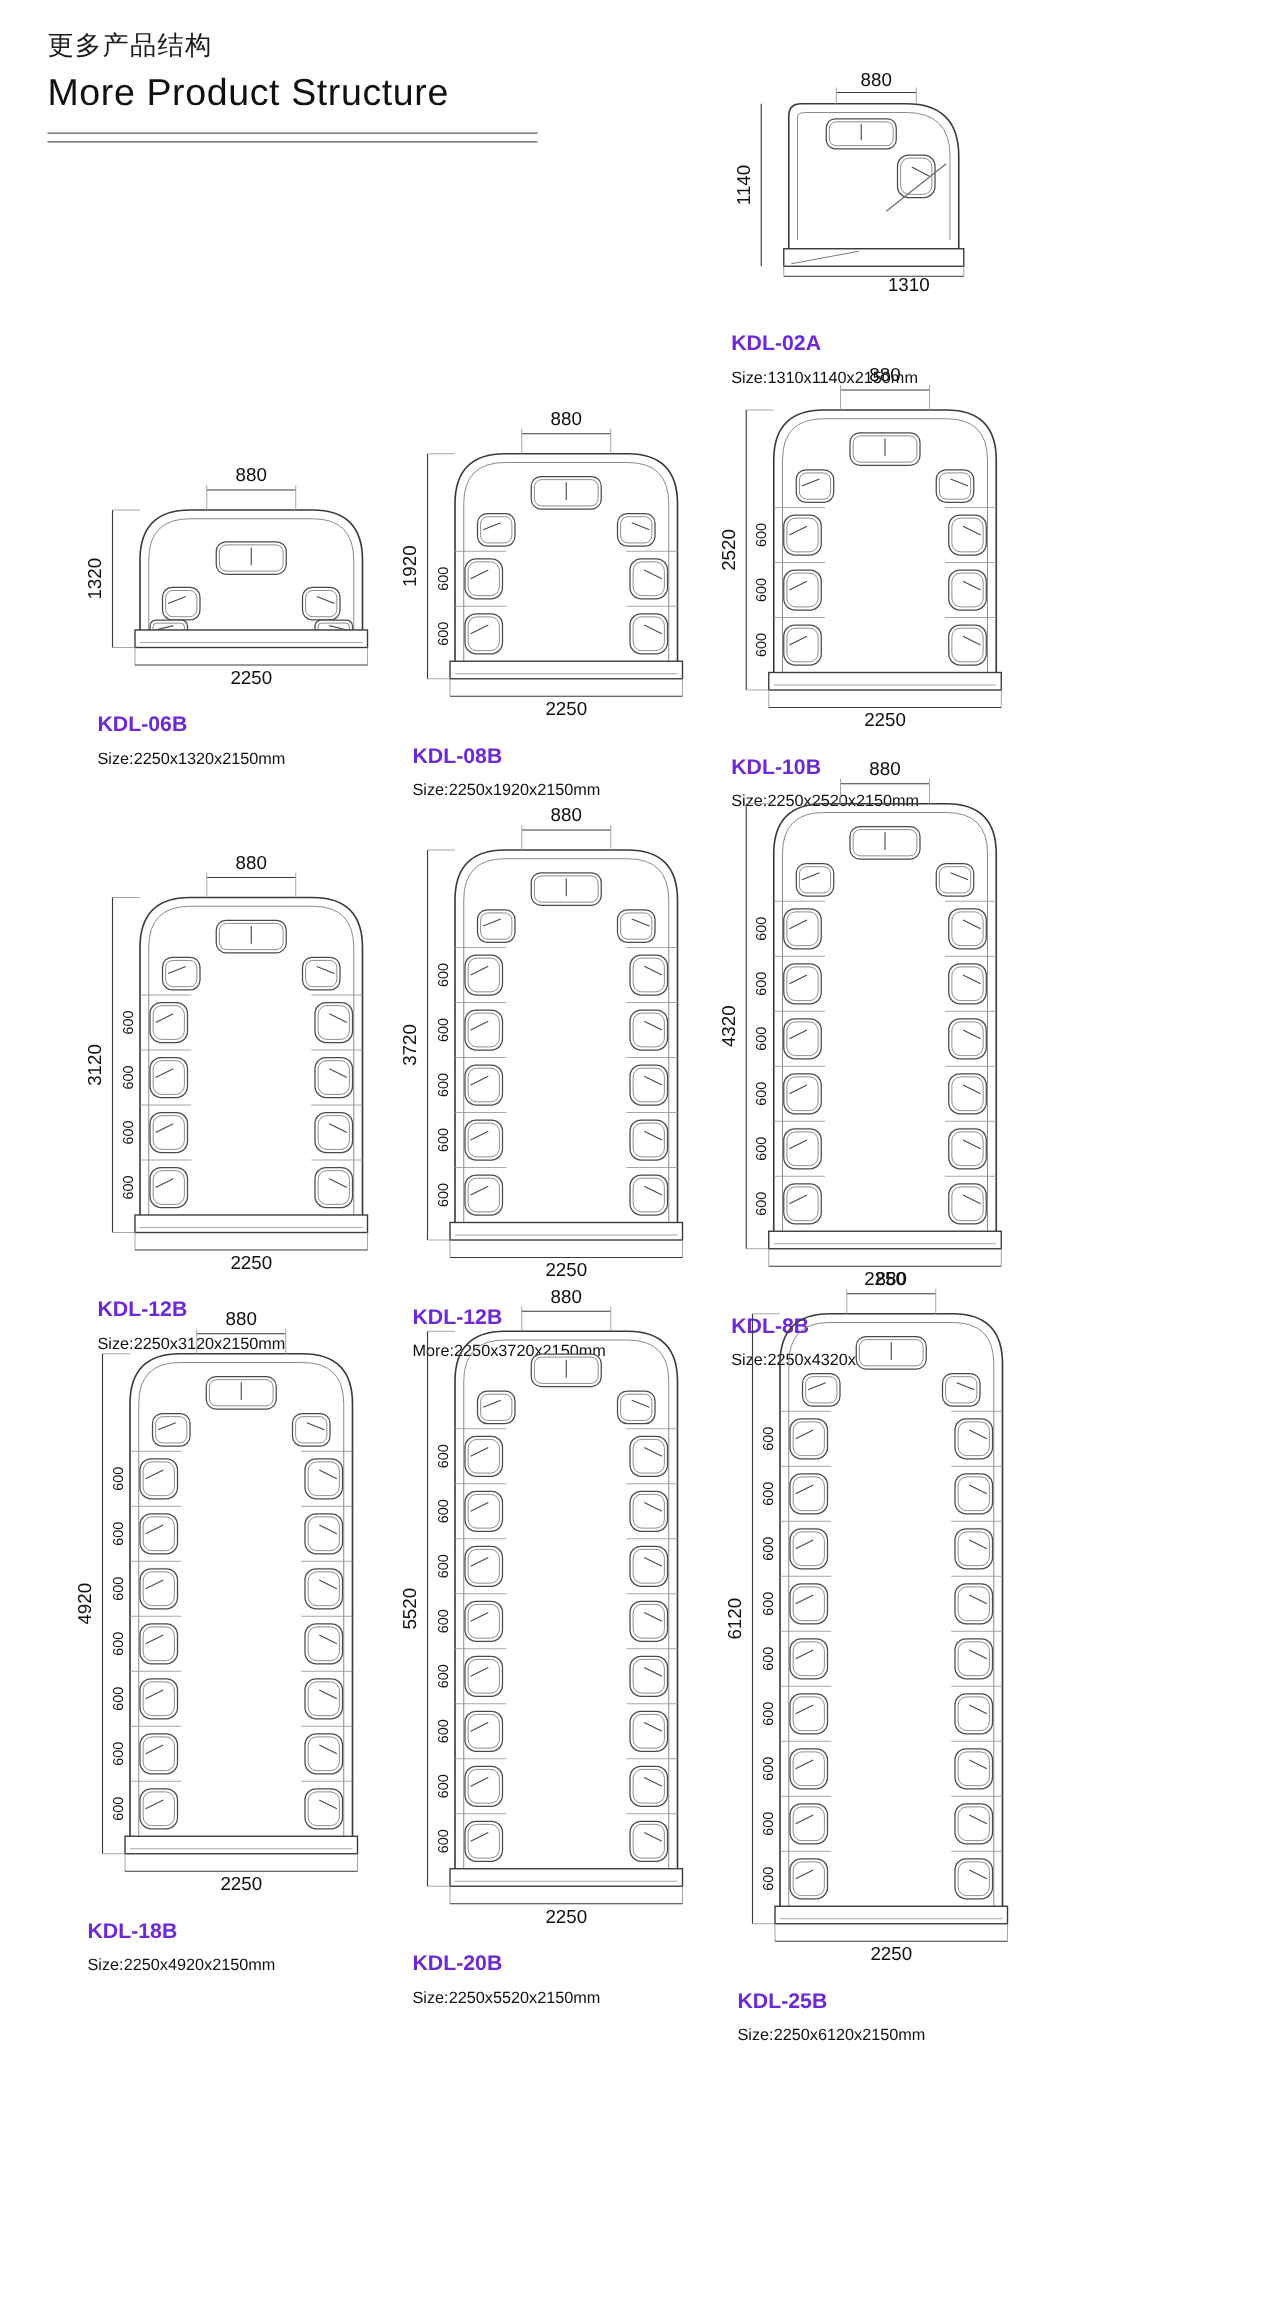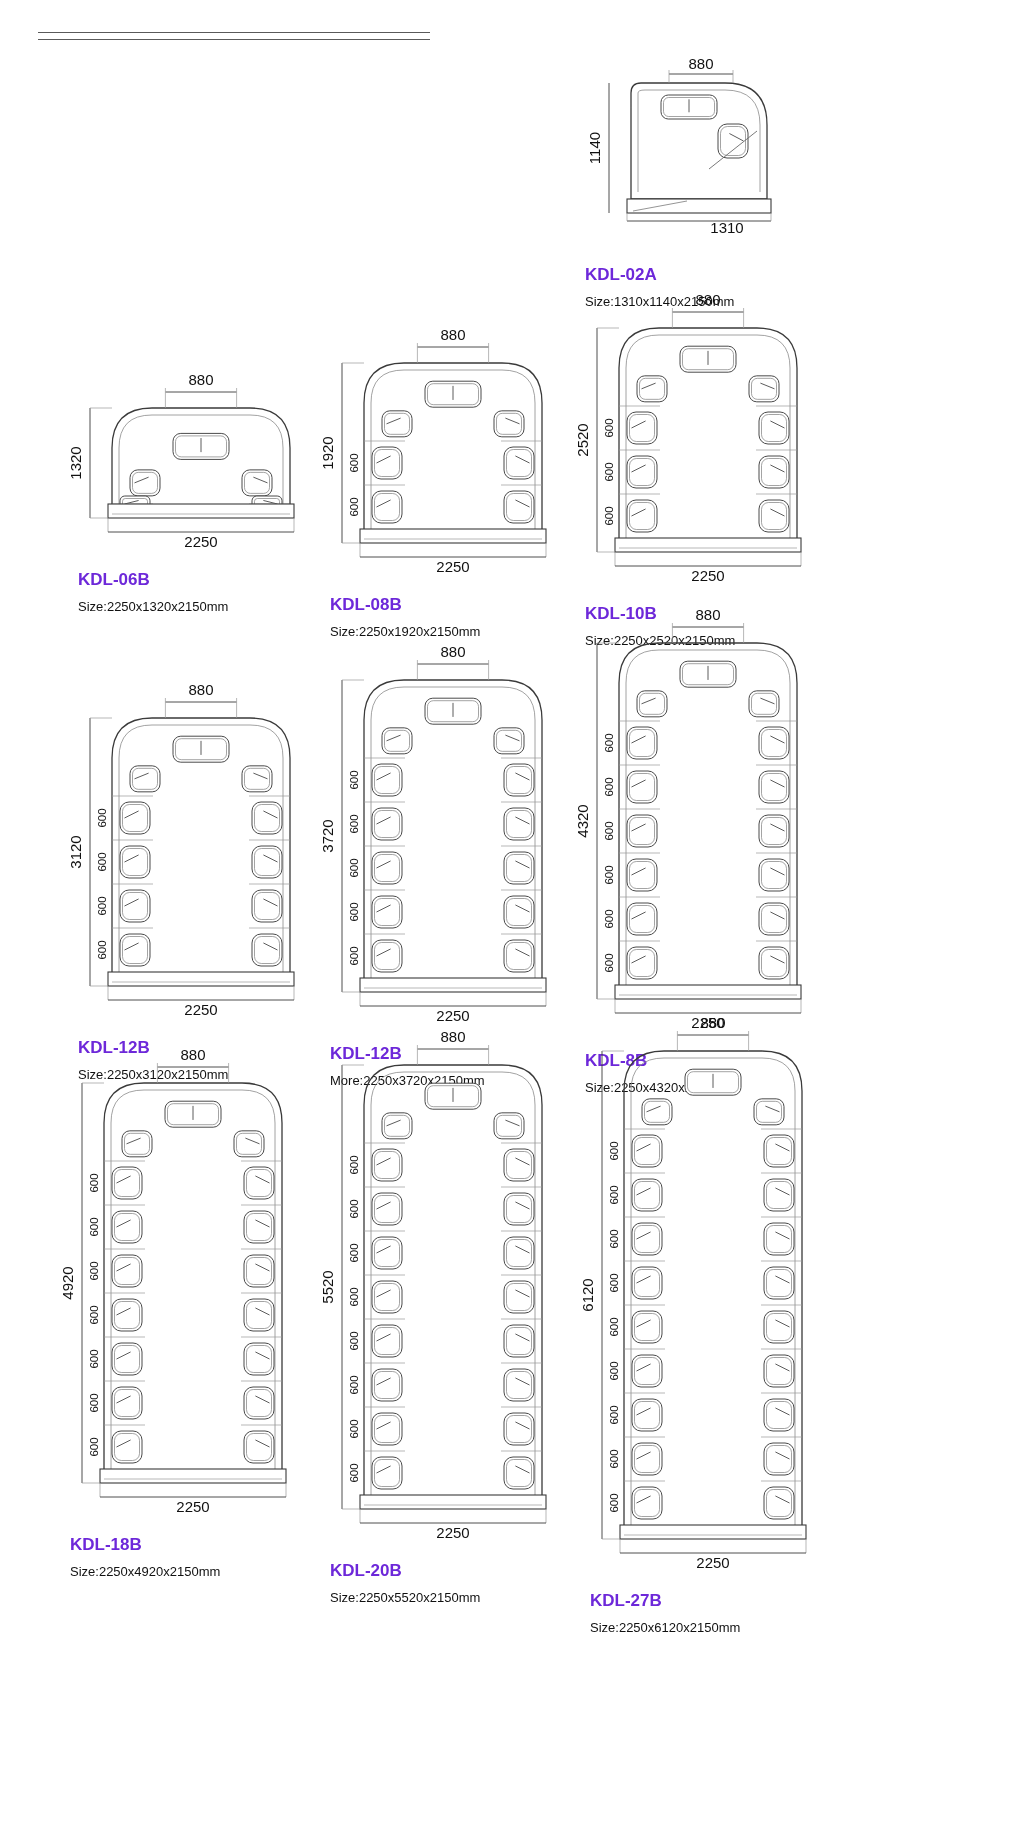--- a/index.html
+++ b/index.html
@@ -79,20 +79,22 @@
   .dimtext.small {
     font-size: 11.5px;
   }
 </style>
 </head>
 <body>
 
 <div class="page">
 
   <div class="header">
+    <div class="header-cn">更多产品结构</div>
+    <div class="header-en">More Product Structure</div>
     <div class="header-rule"></div>
   </div>
 
   <div class="item" id="item-0" style="left:585px; top:28px;">
     <div class="drawing-wrap">
         <svg width="230" height="210" viewBox="0 0 230 210">
           <g>
             <path d="M 46 150 L 46 44 Q 46 34 56 34 L 140 34 Q 182 34 182 76 L 182 150 Z" fill="none" stroke="#3a3a3a" stroke-width="1.3"></path>
             <path d="M 53 143 L 53 44 Q 53 41 60 41 L 140 41 Q 175 41 175 76 L 175 143" fill="none" stroke="#8a8a8a" stroke-width="0.8"></path>
             <rect x="76" y="46" width="56" height="24" rx="7.199999999999999" ry="7.199999999999999" fill="#fff" stroke="#4a4a4a" stroke-width="1"></rect>
@@ -832,17 +834,17 @@
             <text x="28" y="210" class="dimtext small" text-anchor="middle" transform="rotate(-90 28 210)">600</text>
             <text x="28" y="254" class="dimtext small" text-anchor="middle" transform="rotate(-90 28 254)">600</text>
             <text x="28" y="298" class="dimtext small" text-anchor="middle" transform="rotate(-90 28 298)">600</text>
             <text x="28" y="342" class="dimtext small" text-anchor="middle" transform="rotate(-90 28 342)">600</text>
             <text x="28" y="386" class="dimtext small" text-anchor="middle" transform="rotate(-90 28 386)">600</text>
             <text x="28" y="430" class="dimtext small" text-anchor="middle" transform="rotate(-90 28 430)">600</text>
             <text x="28" y="474" class="dimtext small" text-anchor="middle" transform="rotate(-90 28 474)">600</text>
           </g>
         </svg>
       </div>
-    <div class="caption-code">KDL-27B</div>
+    <div class="caption-code">KDL-25B</div>
     <div class="caption-size">Size:2250x6120x2150mm</div>
   </div>
 
 </div>
 
 </body></html>

